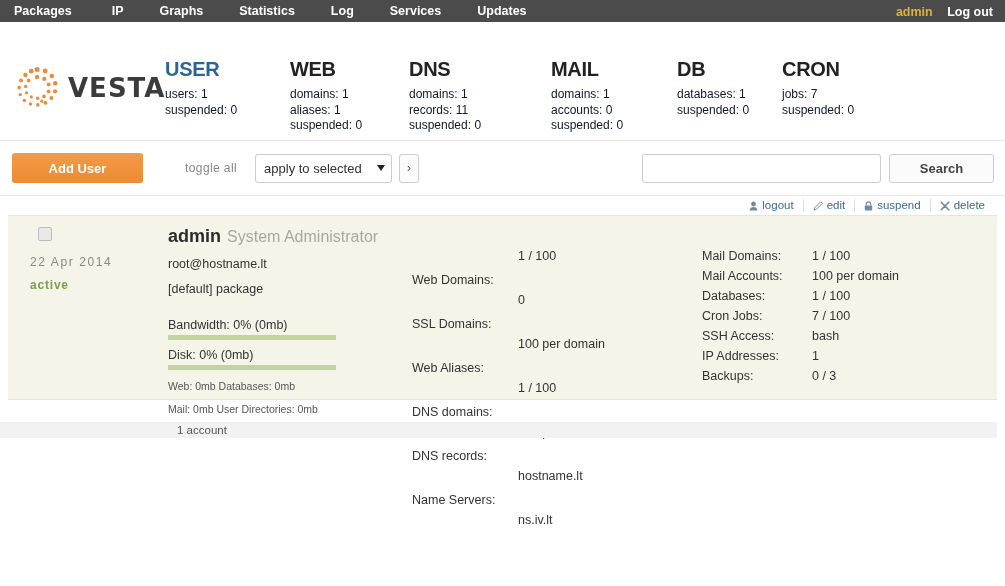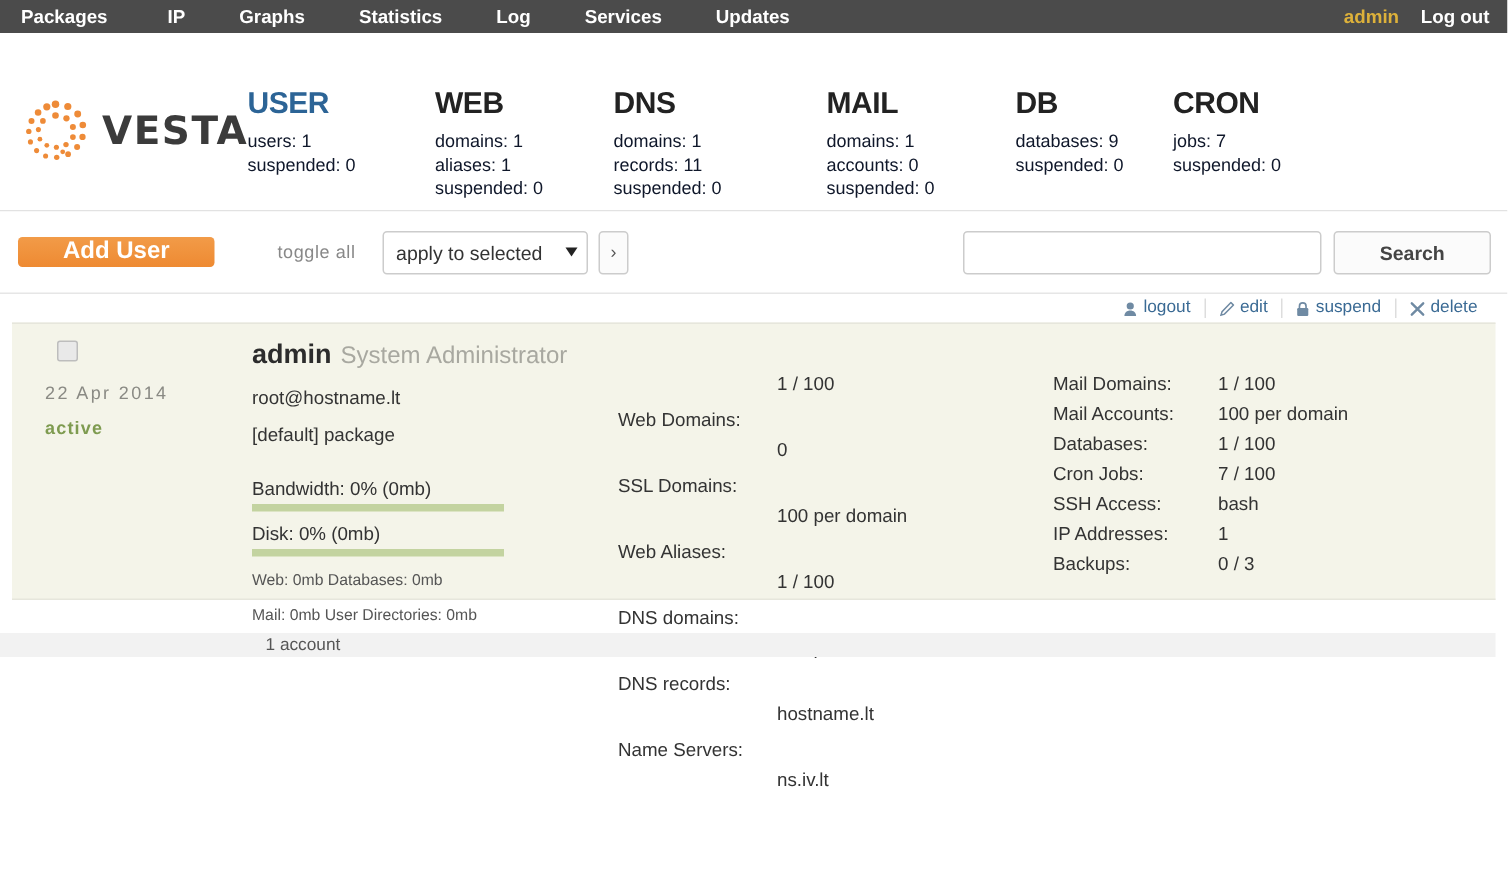--- a/index.html
+++ b/index.html
@@ -126,27 +126,27 @@
     height: 55px;
     background: #ffffff;
     display: flex;
     align-items: center;
     position: relative;
     border-bottom: 1px solid #e6e6e6;
   }
   .btn-add {
     margin-left: 12px;
     width: 131px;
-    height: 20px;
+    height: 30px;
     background: #f0913d;
     background: linear-gradient(#f29b48, #ee8a32);
     border: 0;
     border-radius: 3px;
     color: #ffffff;
-    font-size: 16px;
+    font-size: 13px;
     font-weight: bold;
     cursor: pointer;
     font-family: "Liberation Sans", sans-serif;
   }
   .toggle-all {
     margin-left: 42px;
     font-size: 12px;
     color: #888888;
     letter-spacing: 0.4px;
     text-decoration: none;
@@ -454,21 +454,21 @@
         <a class="st-title" href="#">MAIL</a>
         <div class="st-lines">
           <div class="st-line">domains: 1</div>
           <div class="st-line">accounts: 0</div>
           <div class="st-line">suspended: 0</div>
         </div>
       </div>
       <div class="stat-col" style="width: 105px;">
         <a class="st-title" href="#">DB</a>
         <div class="st-lines">
-          <div class="st-line">databases: 9</div>
+          <div class="st-line">databases: 1</div>
           <div class="st-line">suspended: 0</div>
         </div>
       </div>
       <div class="stat-col" style="width: 120px;">
         <a class="st-title" href="#">CRON</a>
         <div class="st-lines">
           <div class="st-line">jobs: 7</div>
           <div class="st-line">suspended: 0</div>
         </div>
       </div>

